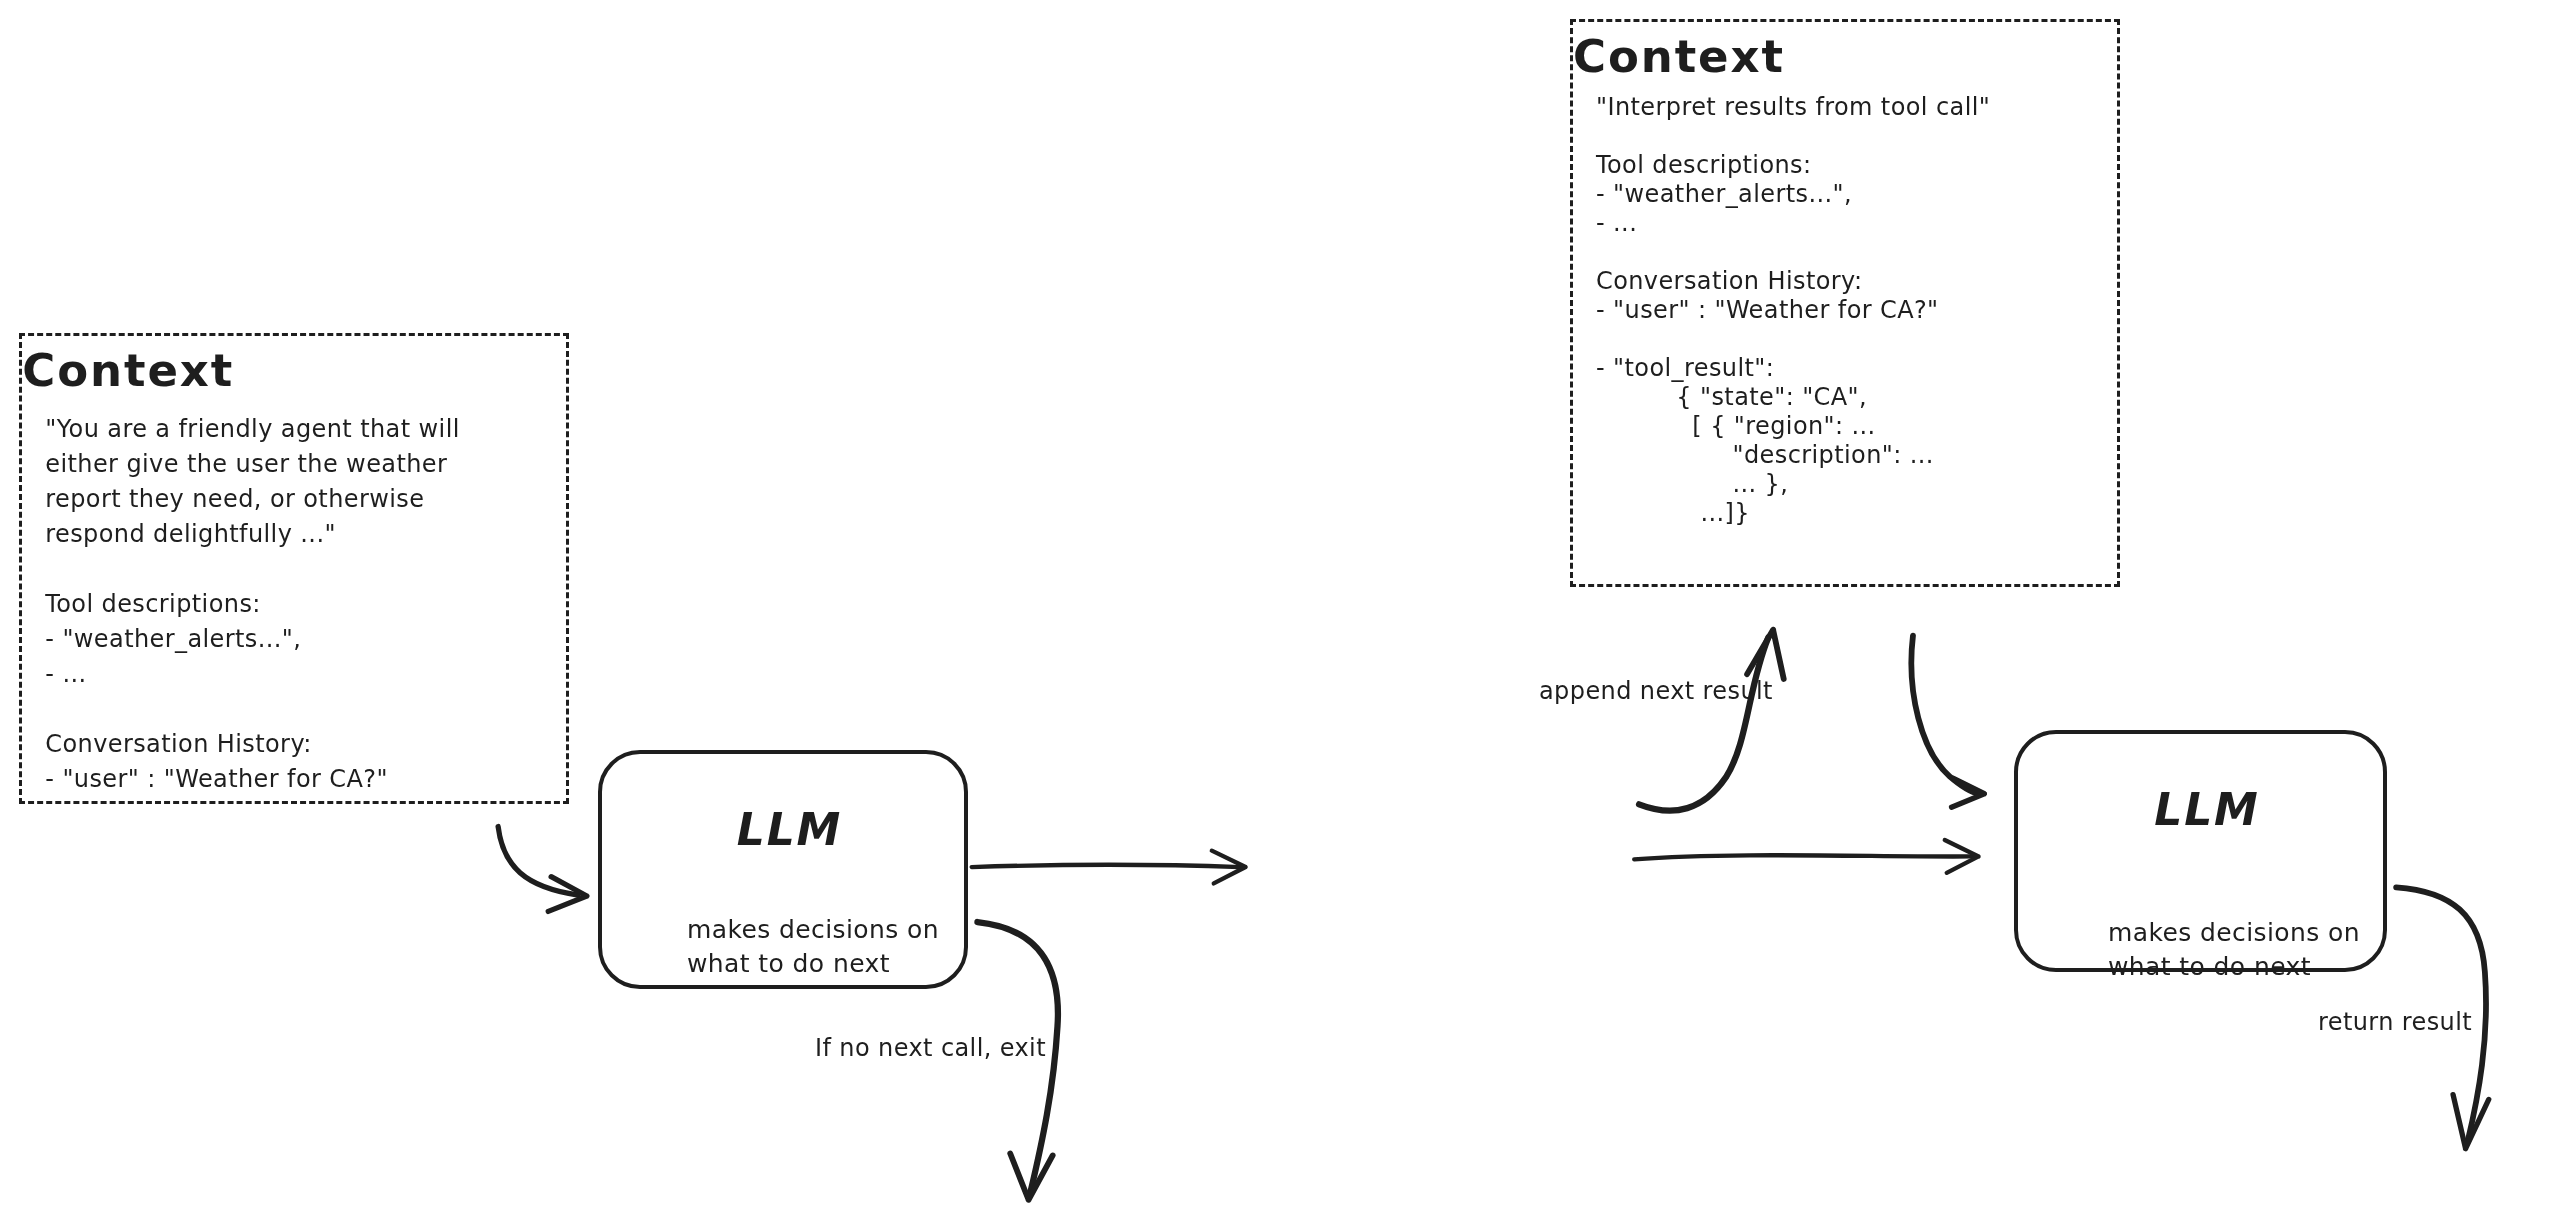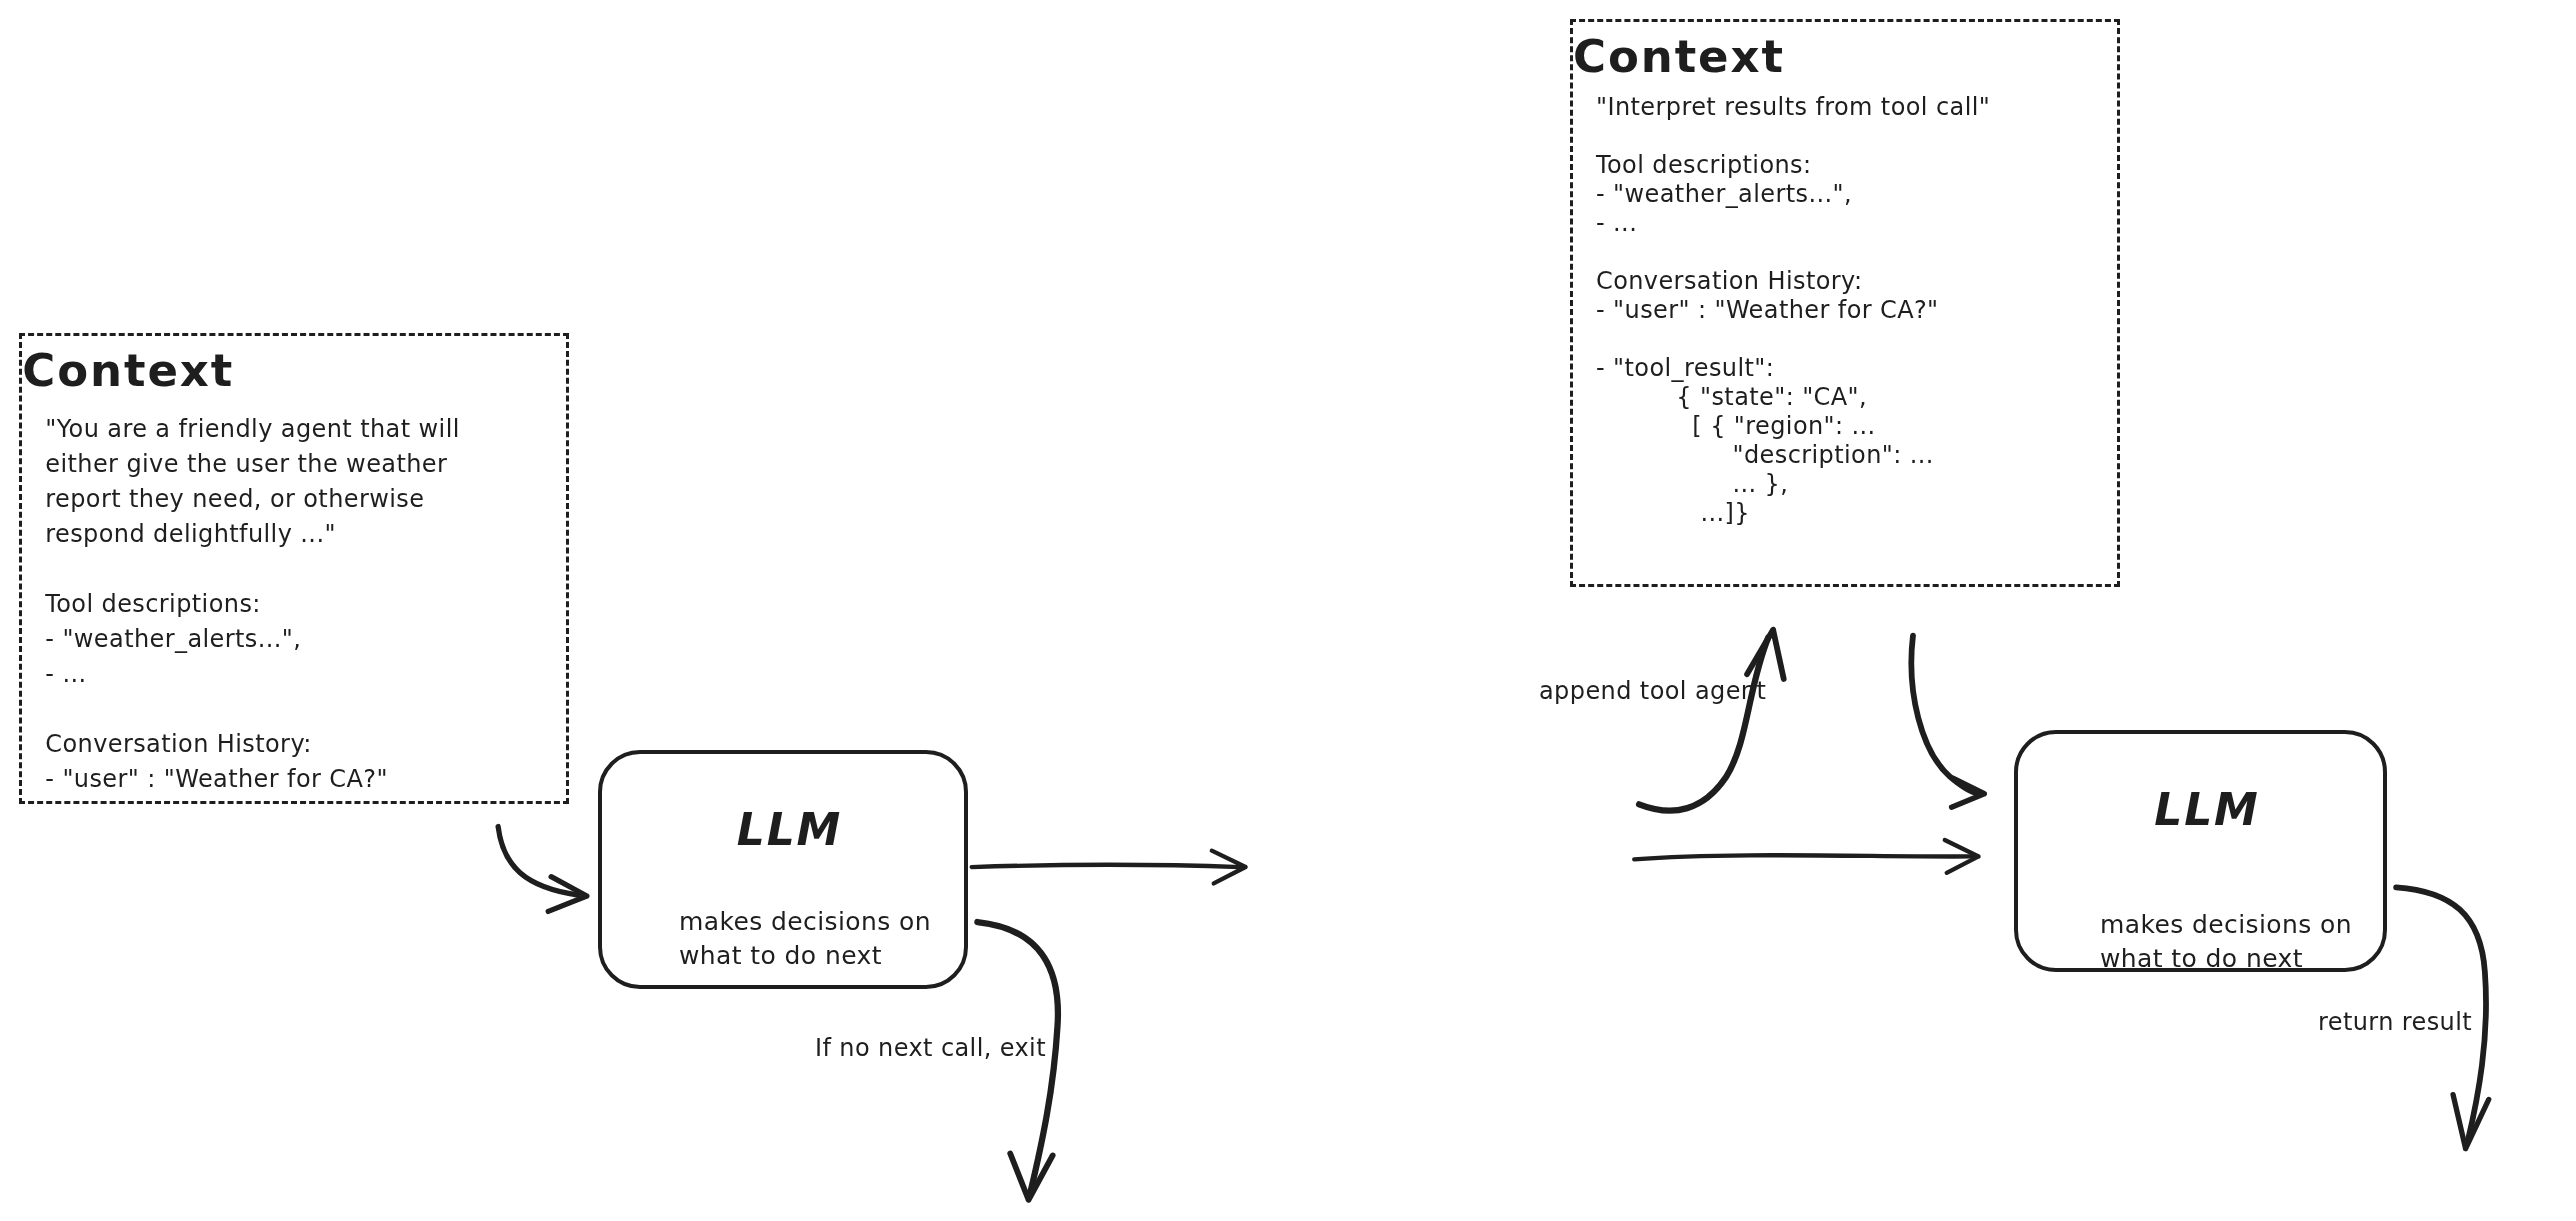--- a/index.html
+++ b/index.html
@@ -70,21 +70,21 @@
   .node-title.italic { font-style: italic; padding-left: 13px; }
   .node-sub {
     position: absolute;
     left: 69px;
     top: 143px;
     font-size: 25px;
     line-height: 34px;
     letter-spacing: 0.4px;
     white-space: pre;
     font-family: inherit;
-    margin: 8px;
+    margin: 16px;
   }
   .node-tool .node-sub { top: 145px; }
   .node-llm2 .node-sub { left: 74px; top: 166px; }
   .label {
     position: absolute;
     font-size: 24px;
     letter-spacing: 0.4px;
     white-space: nowrap;
   }
   .label-append { left: 1539px; top: 677px; }
@@ -174,18 +174,18 @@
 what to do next</pre>
   </div>
 
 
   <div class="node node-llm2">
     <div class="node-title italic">LLM</div>
     <pre class="node-sub">makes decisions on
 what to do next</pre>
   </div>
 
-  <div class="label label-append">append tool agent</div>
+  <div class="label label-append">append next result</div>
   <div class="label label-exit">If no next call, exit</div>
   <div class="label label-return">return result</div>
 
 </div>
 
 
 </body></html>

